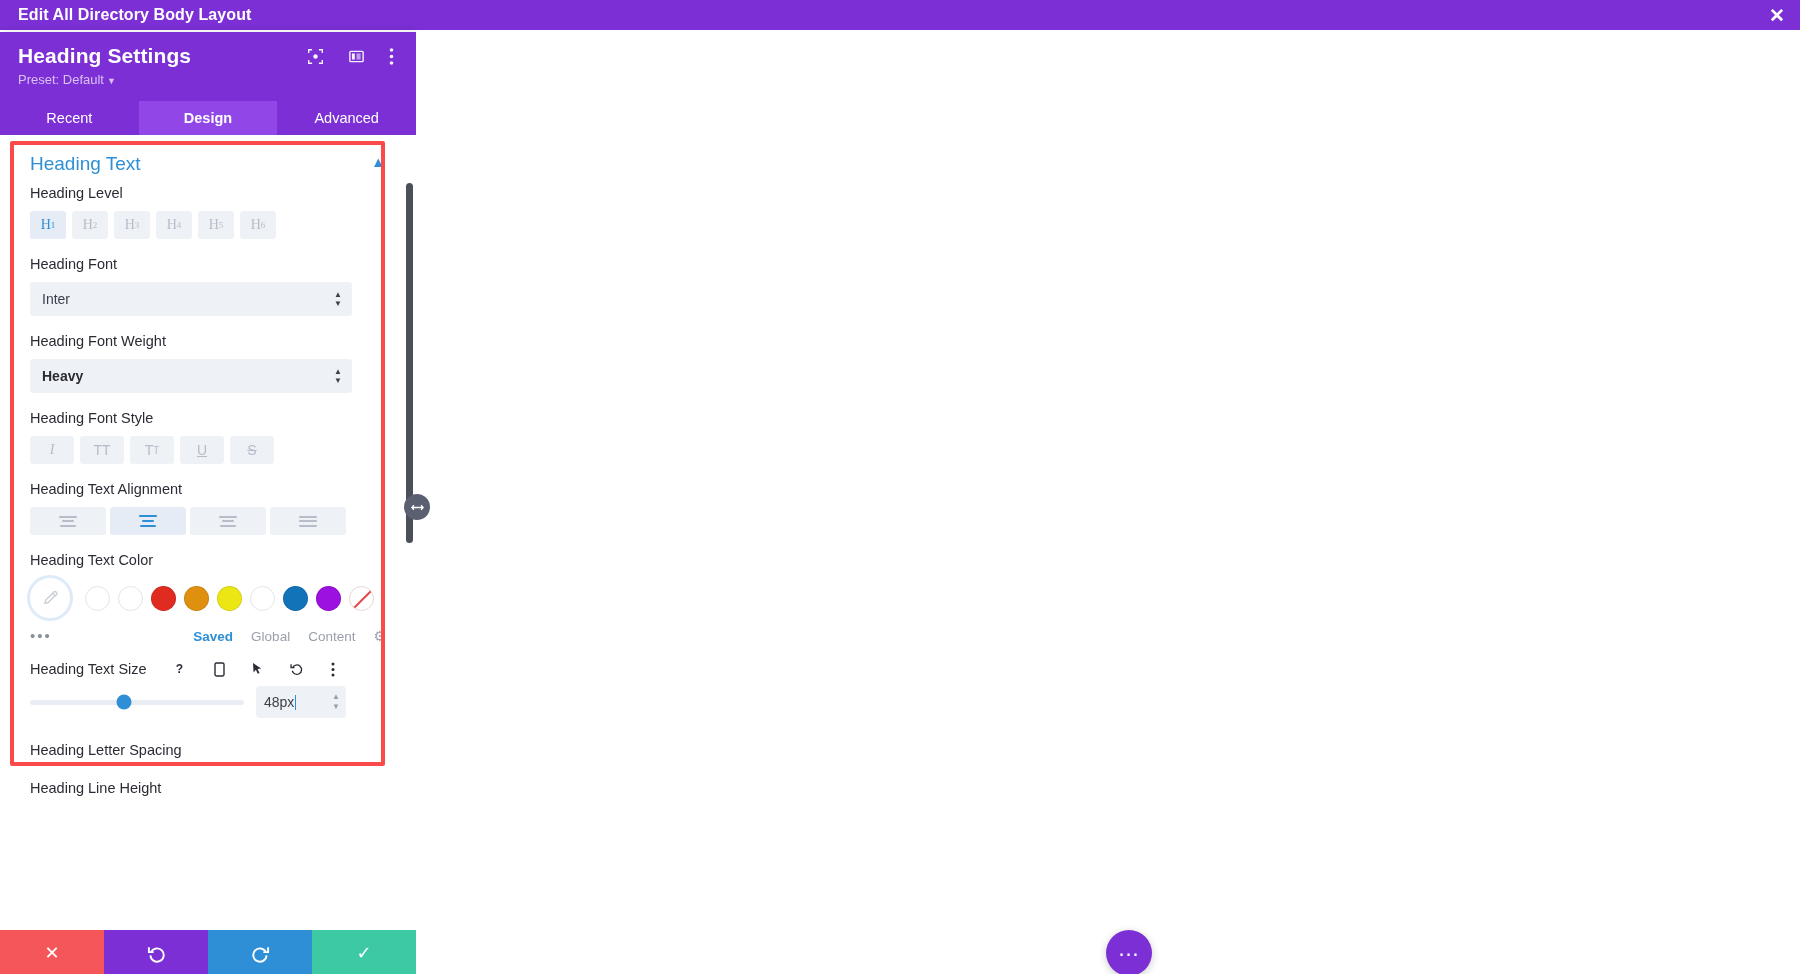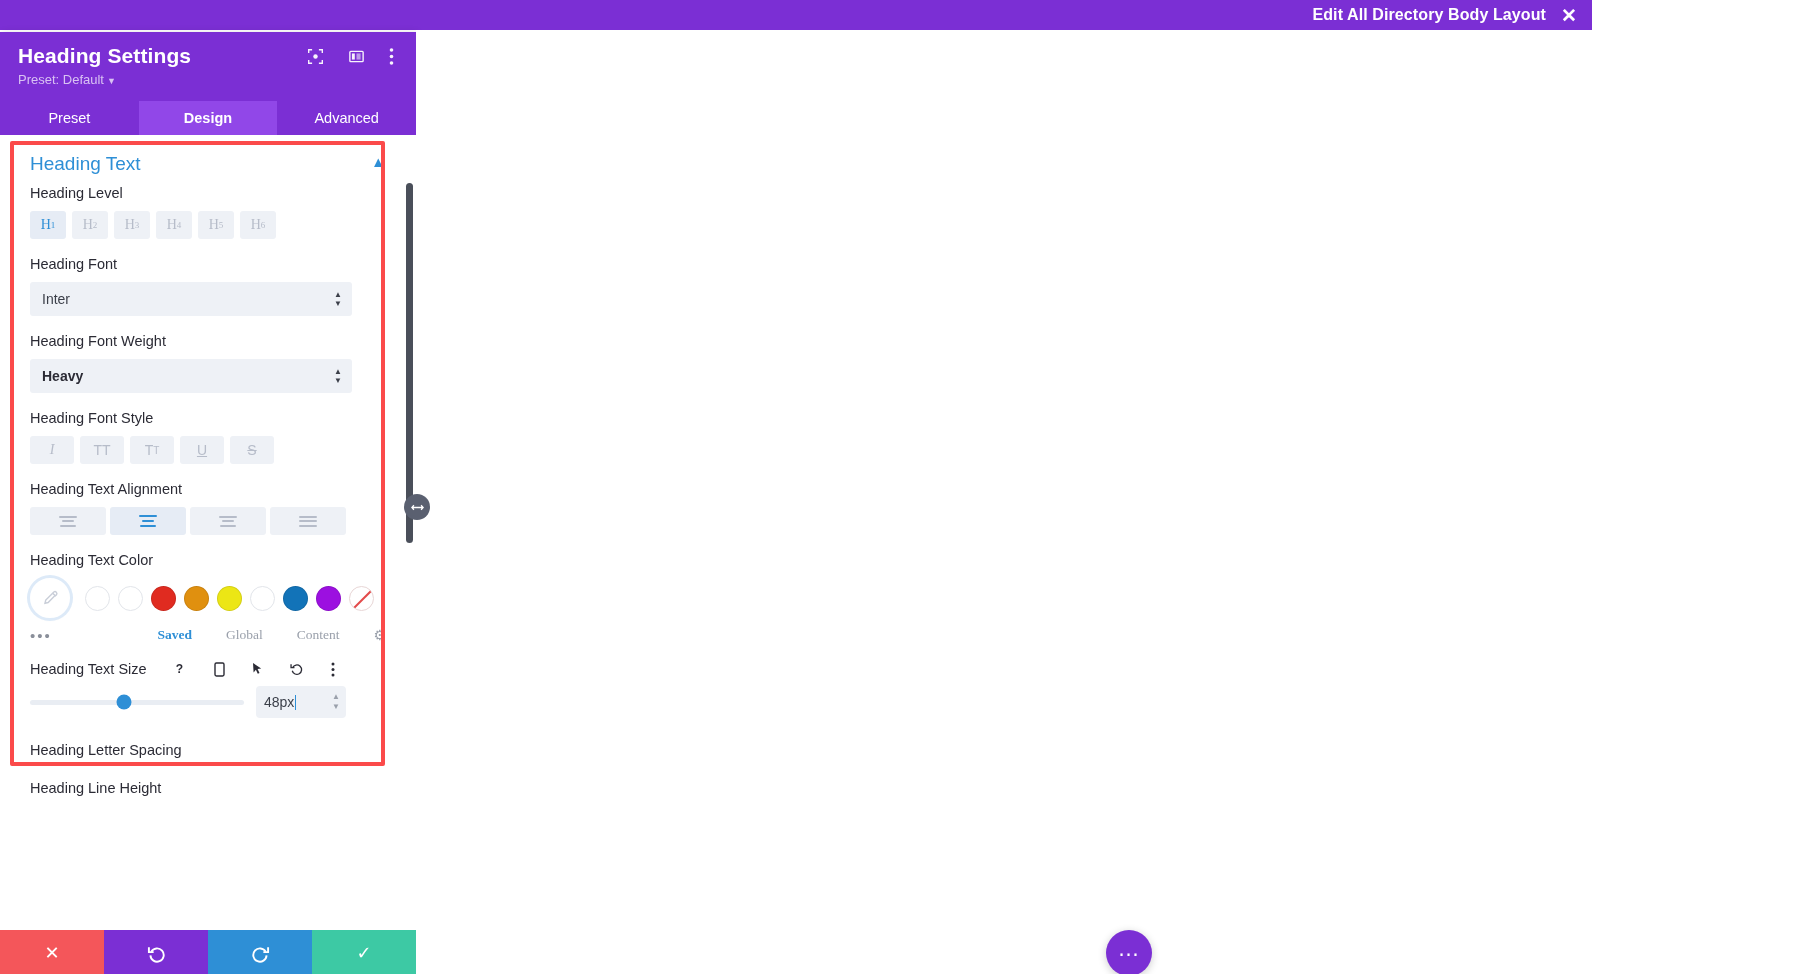--- a/index.html
+++ b/index.html
@@ -7,23 +7,23 @@
     width: 1800px; height: 974px;
     font-family: "Liberation Sans", sans-serif;
     background: #ffffff;
     overflow: hidden;
   }
 
   #app { position: relative; width: 1800px; height: 974px; background:#fff; }
 
   
   .topbar {
-    position:absolute; left:0; top:0; width:1592px; height:30px;
+    position:absolute; left:0; top:0; width:1800px; height:30px;
     background:#7b2fd4; color:#fff;
-    display:flex; align-items:center; justify-content:flex-end;
+    display:flex; align-items:center; justify-content:space-between;
   }
   .topbar-title { font-size:16px; font-weight:bold; padding-left:18px; letter-spacing:.1px; }
   .topbar-close {
     width:46px; height:30px; display:flex; align-items:center; justify-content:center;
     font-size:19px; font-weight:bold; color:#fff; cursor:pointer;
   }
 
   
   .panel {
     position:absolute; left:0; top:32px; width:416px; height:944px;
@@ -134,21 +134,21 @@
   }
   .swatch.none::after {
     content:""; position:absolute; left:-3px; top:11px; width:32px; height:2px;
     background:#e34b4b; transform:rotate(-45deg);
   }
 
   .swatch-meta {
     display:flex; align-items:center; margin-top:9px; font-size:13.5px;
   }
   .dots3 { color:#8a8f9a; letter-spacing:2px; font-size:15px; cursor:pointer; }
-  .meta-right { margin-left:auto; display:flex; align-items:flex-start; gap:34px;font-family:Liberation Serif, serif; }
+  .meta-right { margin-left:auto; display:flex; align-items:flex-end; gap:18px; }
   .meta-link { color:#9aa0ab; cursor:pointer; }
   .meta-link.active { color:#2e8fd6; font-weight:600; }
   .gear { color:#9aa0ab; cursor:pointer; font-size:14px; }
 
   
   .slider-row { display:flex; align-items:center; gap:12px; }
   .slider { position:relative; width:214px; height:5px; background:#e9edf3; border-radius:3px; cursor:pointer; }
   .slider .thumb {
     position:absolute; top:50%; width:15px; height:15px; border-radius:50%;
     background:#2e8fd6; transform:translate(-50%,-50%); cursor:pointer;
@@ -236,21 +236,21 @@
             </svg>
           </div>
         </div>
       </div>
       <div class="preset">
         <span>Preset: Default</span><span class="caret">▼</span>
       </div>
     </div>
 
     <div class="tabs">
-      <div class="tab">Preset</div>
+      <div class="tab">Recent</div>
       <div class="tab active">Design</div>
       <div class="tab">Advanced</div>
     </div>
 
     <div class="panel-body">
       <div class="highlight"></div>
       <div class="scrollbar"></div>
 
       <div class="scroll-inner">
         <div class="section">

